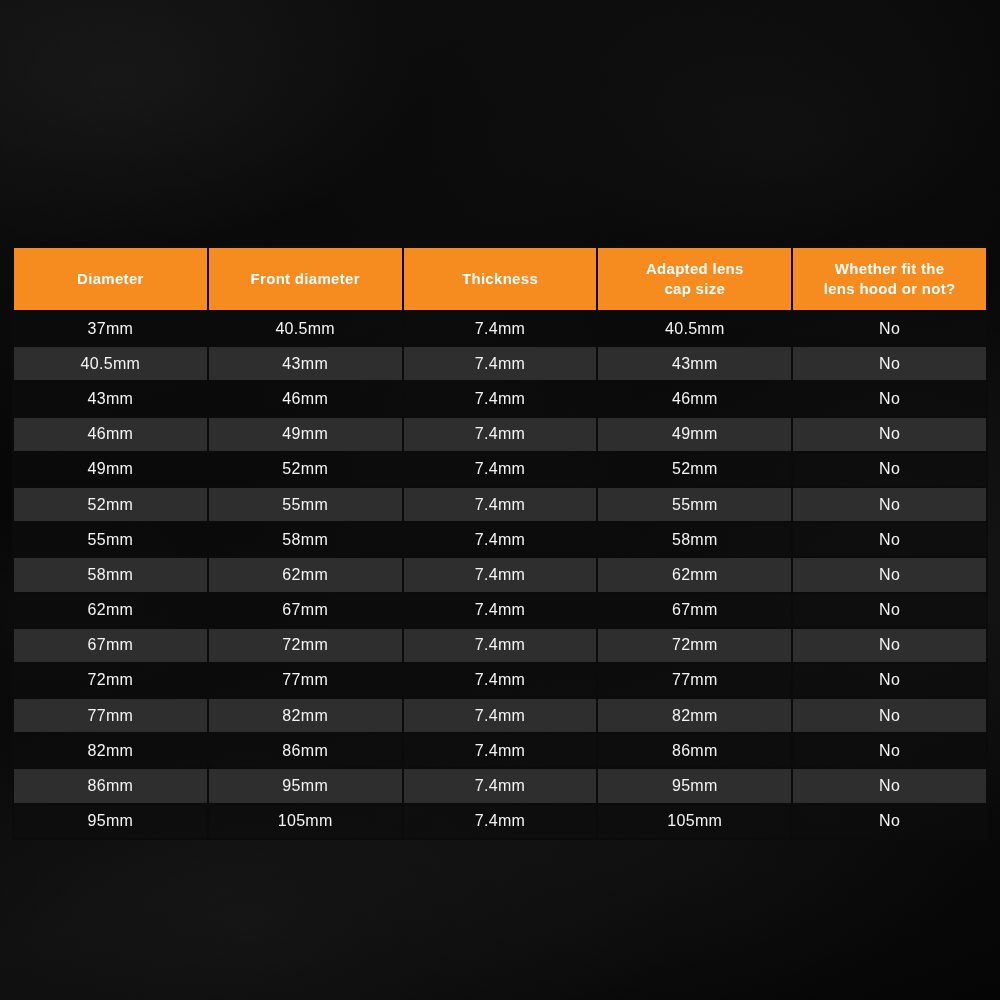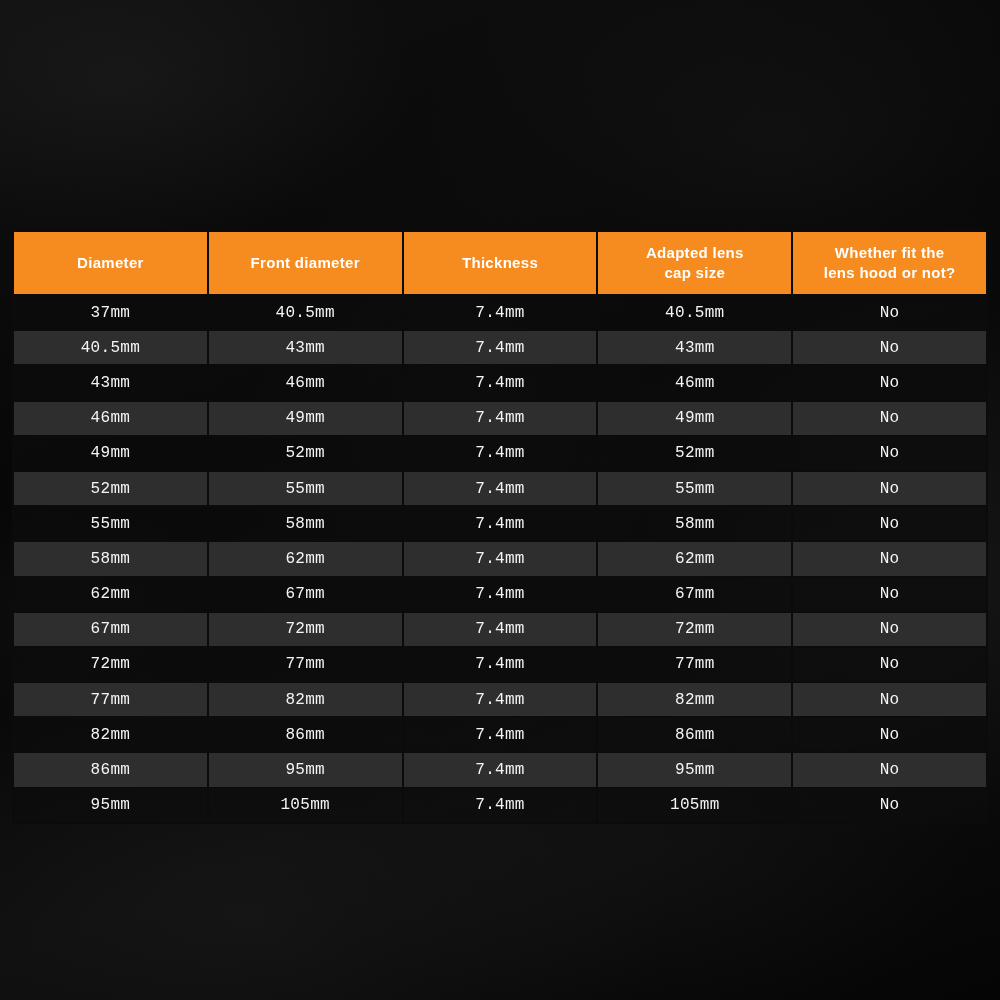--- a/index.html
+++ b/index.html
@@ -21,21 +21,21 @@
       radial-gradient(ellipse 600px 320px at 25% 92%, rgba(44,44,44,0.26), rgba(0,0,0,0) 70%),
       radial-gradient(ellipse 460px 260px at 65% 85%, rgba(38,38,38,0.22), rgba(0,0,0,0) 70%),
       radial-gradient(ellipse 300px 500px at 45% 45%, rgba(30,30,30,0.28), rgba(0,0,0,0) 70%),
       radial-gradient(ellipse 240px 160px at 5% 60%,  rgba(36,36,36,0.20), rgba(0,0,0,0) 70%),
       linear-gradient(160deg, #101010 0%, #060606 40%, #0e0e0e 70%, #050505 100%);
   }
 
   .spec-table {
     position: absolute;
     left: 12px;
-    top: 230px;
+    top: 246px;
     width: 976px;
     height: 592px;
     border-collapse: collapse;
     table-layout: fixed;
   }
 
   .spec-table th,
   .spec-table td {
     border: 2px solid #0b0b0b;
     text-align: center;
@@ -47,21 +47,21 @@
   .spec-table th {
     background: #f68b1f;
     color: #ffffff;
     font-weight: 700;
     font-size: 15px;
     letter-spacing: 0.3px;
     white-space: pre-line;
     line-height: 1.35;
   }
 
-  .spec-table tbody tr { height: 35.2px; font-family: Liberation Mono, monospace; }
+  .spec-table tbody tr { height: 35.2px; }
 
   .spec-table td {
     color: #f5f5f5;
     font-size: 16px;
     font-weight: 400;
     letter-spacing: 0.3px;
   }
 
   
   .spec-table tbody tr:nth-child(odd)  td { background: rgba(13,13,13,0.72); }

